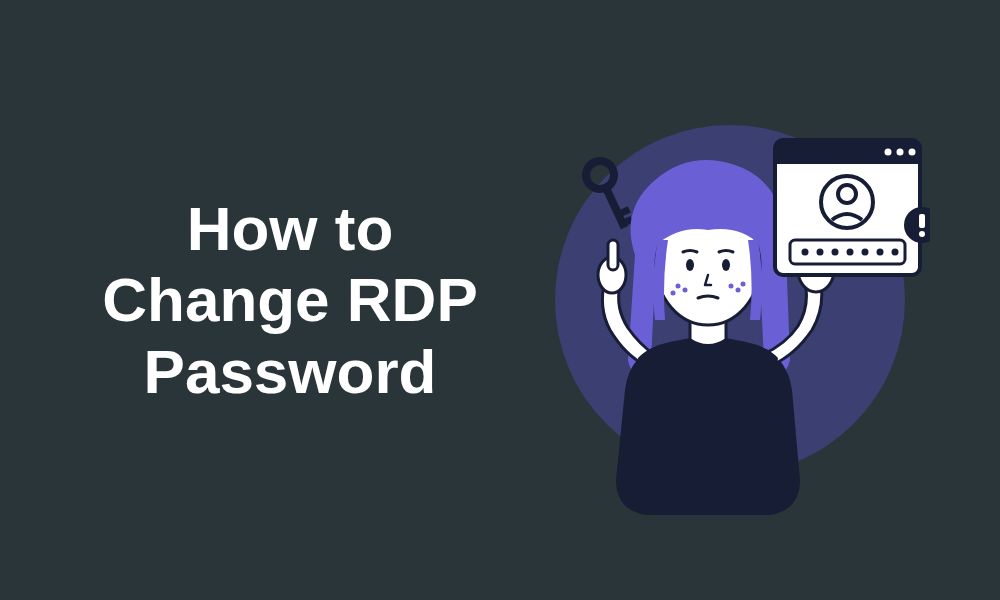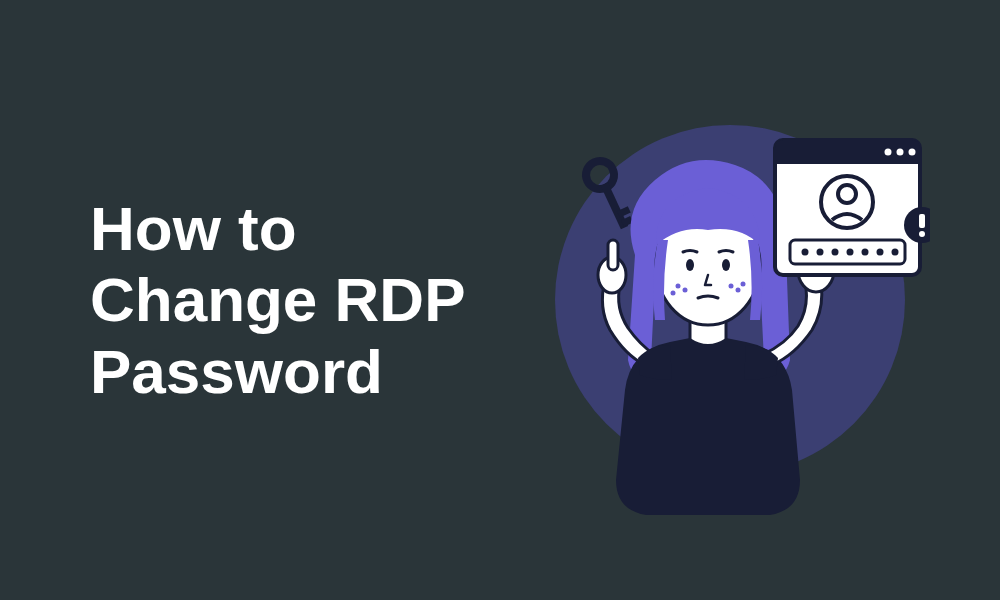--- a/index.html
+++ b/index.html
@@ -15,20 +15,21 @@
       display: flex;
       align-items: center;
       overflow: hidden;
     }
     .container {
       display: flex;
       width: 100%;
       align-items: center;
       justify-content: space-between;
       padding: 0 70px 0 90px;
+      text-align: center;
     }
     .title {
       color: #ffffff;
       font-size: 62px;
       font-weight: 900;
       line-height: 1.15;
       max-width: 400px;
     }
     .illustration {
       width: 440px;

